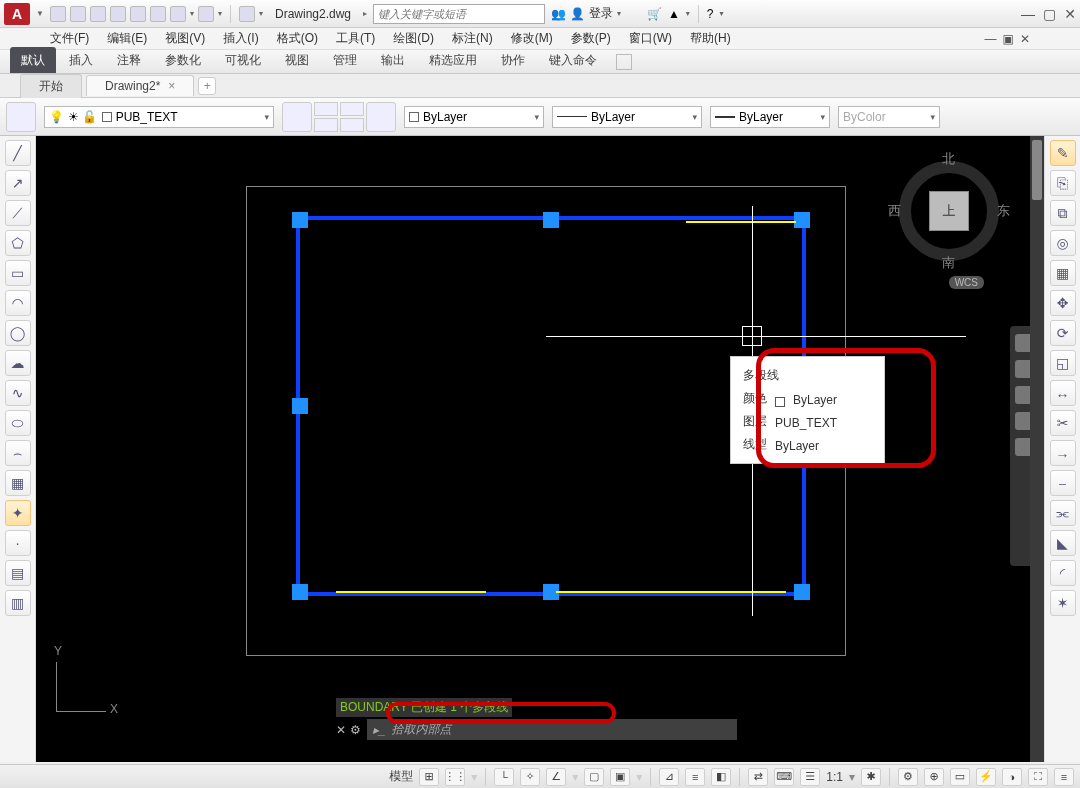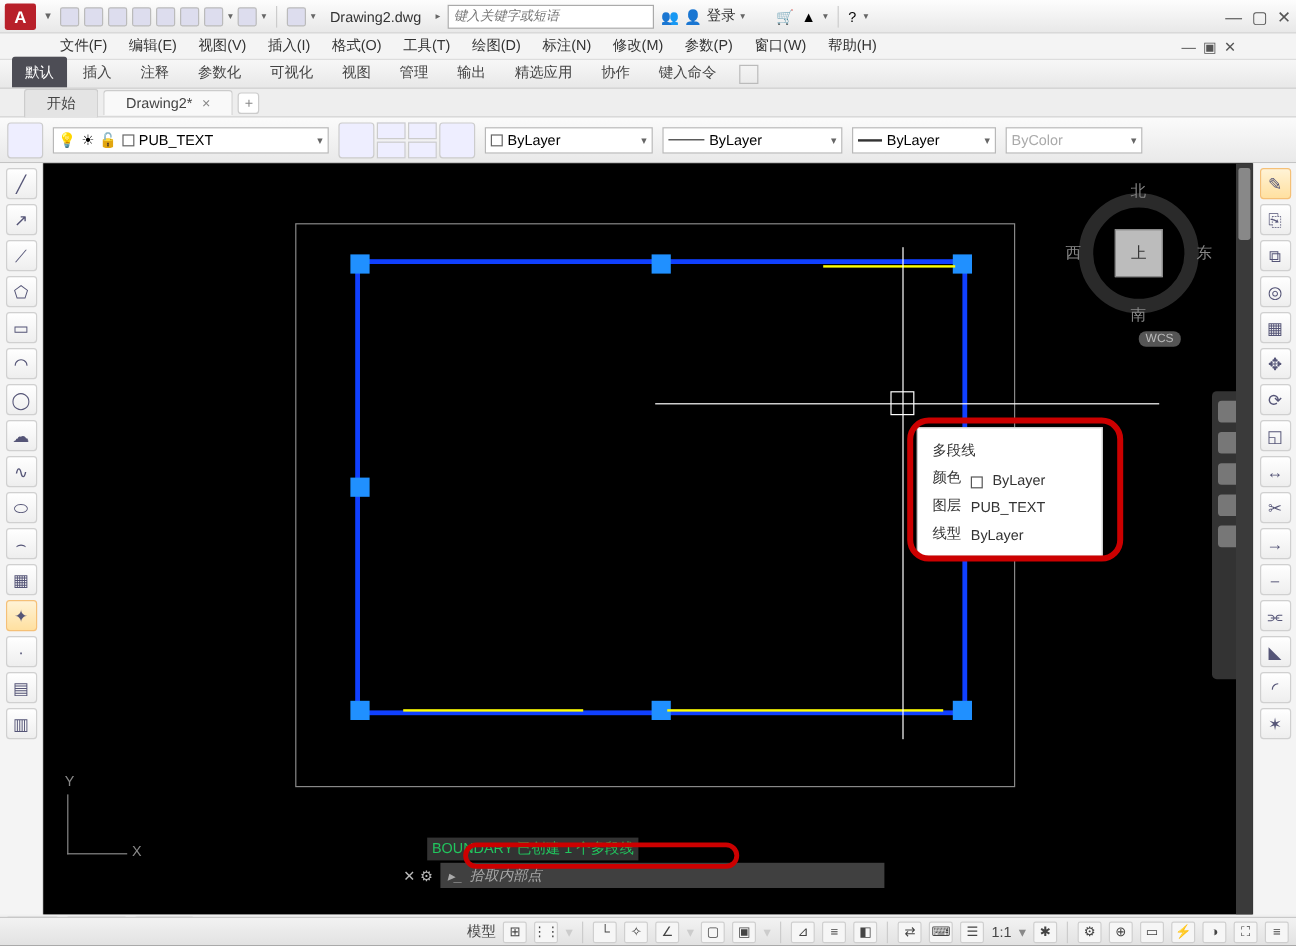--- a/index.html
+++ b/index.html
@@ -58,39 +58,39 @@
 .grip{position:absolute;width:16px;height:16px;background:#2090ff;}
 .grip.tl{left:-8px;top:-8px;}.grip.tr{right:-8px;top:-8px;}.grip.bl{left:-8px;bottom:-8px;}.grip.br{right:-8px;bottom:-8px;}
 .grip.mt{left:50%;top:-8px;transform:translateX(-50%);} .grip.mb{left:50%;bottom:-8px;transform:translateX(-50%);}
 .grip.ml{left:-8px;top:50%;transform:translateY(-50%);} .grip.mr{right:-8px;top:50%;transform:translateY(-50%);}
 .yellow-line{position:absolute;height:2px;background:#ffff00;}
 
 .ch-h{position:absolute;top:200px;left:510px;width:420px;height:1px;background:#fff;}
 .ch-v{position:absolute;top:70px;left:716px;width:1px;height:410px;background:#fff;}
 .ch-box{position:absolute;top:190px;left:706px;width:20px;height:20px;border:1px solid #fff;}
 
-.tooltip{position:absolute;top:220px;left:728px;width:155px;background:#fff;border:1px solid #ccc;padding:10px 12px;font-size:12px;color:#333;display:flex;flex-direction:column;gap:6px;}
+.tooltip{position:absolute;top:220px;left:694px;width:155px;background:#fff;border:1px solid #ccc;padding:10px 12px;font-size:12px;color:#333;display:flex;flex-direction:column;gap:6px;}
 .tooltip .row{display:flex;gap:8px;align-items:flex-end;}
 .tooltip .sq{width:10px;height:10px;border:1px solid #555;background:#fff;}
 .red-ring1{position:absolute;top:212px;left:720px;width:180px;height:120px;border:5px solid #cc0000;border-radius:18px;pointer-events:none;}
 
 .viewcube{position:absolute;top:20px;right:40px;width:110px;height:110px;display:flex;align-items:center;justify-content:center;}
 .vc-ring{position:absolute;width:100px;height:100px;border:12px solid #2a2a2a;border-radius:50%;}
 .vc-face{width:40px;height:40px;background:#bcbcbc;border:1px solid #888;display:flex;align-items:center;justify-content:center;color:#333;font-size:13px;z-index:2;}
 .vc-dir{position:absolute;color:#888;font-size:13px;}
 .wcs-badge{position:absolute;top:140px;right:60px;background:#555;color:#bbb;font-size:10px;padding:1px 6px;border-radius:6px;}
 
 .navbar{position:absolute;top:190px;right:6px;width:28px;height:240px;background:rgba(60,60,60,.85);border-radius:4px;display:flex;flex-direction:column;align-items:center;gap:8px;padding:8px 0;}
 .navbar .nico{width:18px;height:18px;background:#777;border-radius:3px;}
 
 .ucs{position:absolute;left:20px;bottom:50px;color:#888;font-size:12px;}
 
 .cmd-wrap{position:absolute;left:300px;bottom:22px;width:430px;display:flex;flex-direction:column;gap:2px;font-size:12px;}
 .cmd-hist{color:#888;}
-.cmd-res{color:#22c55e;background:#333;padding:1px 4px;display:inline-block;margin-left:20px;}
+.cmd-res{color:#84cc16;background:#333;padding:1px 4px;display:inline-block;}
 .red-ring2{position:absolute;border:4px solid #cc0000;border-radius:14px;left:350px;bottom:38px;width:230px;height:22px;pointer-events:none;}
 .cmd-lbl{color:#888;}
 .cmd-input{background:rgba(80,80,80,.8);color:#aaa;padding:2px 6px;display:flex;align-items:center;gap:6px;font-style:italic;width:370px;}
 .cmd-tools{display:flex;gap:4px;color:#bbb;font-size:12px;margin-right:6px;}
 
 
 .layout-tabs{position:absolute;left:4px;bottom:2px;height:22px;display:flex;align-items:center;gap:4px;font-size:12px;}
 .ltab{padding:2px 10px;background:#ddd;border:1px solid #bbb;border-radius:3px 3px 0 0;color:#555;}
 .ltab.active{background:#fff;font-weight:bold;color:#222;}
 .ltab.add{padding:2px 6px;}
@@ -226,21 +226,21 @@
   <div class="rp-combo" style="width:150px">
     <span style="width:30px;border-top:1px solid #333"></span>
     <span>ByLayer</span>
       <span class="dd">▾</span>
   </div>
   <div class="rp-combo" style="width:120px">
     <span style="width:20px;border-top:2px solid #333"></span>
     <span>ByLayer</span>
       <span class="dd">▾</span>
   </div>
-  <div class="rp-combo" style="width:114px;color:#aaa">
+  <div class="rp-combo" style="width:102px;color:#aaa">
     <span>ByColor</span>
       <span class="dd">▾</span>
   </div>
 </div>
 
 <div class="workarea">
 
   <div class="tool-col">
     <div class="t-ico">╱</div>
     <div class="t-ico">↗</div>

